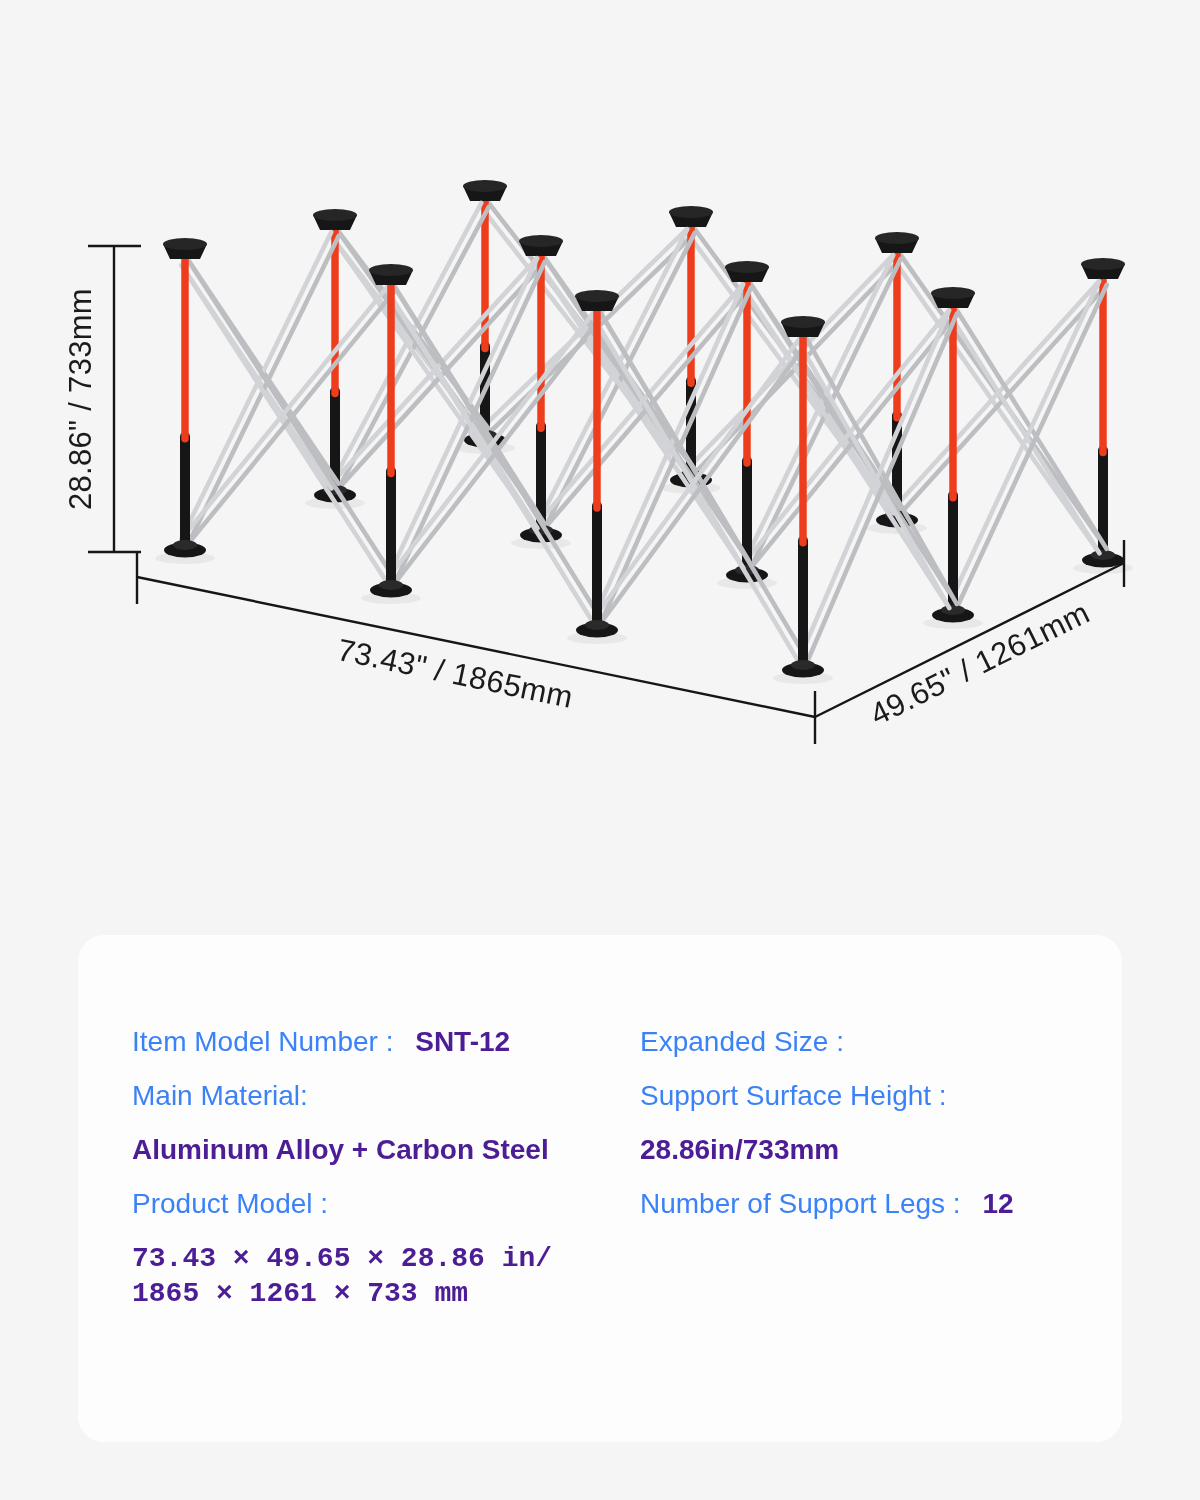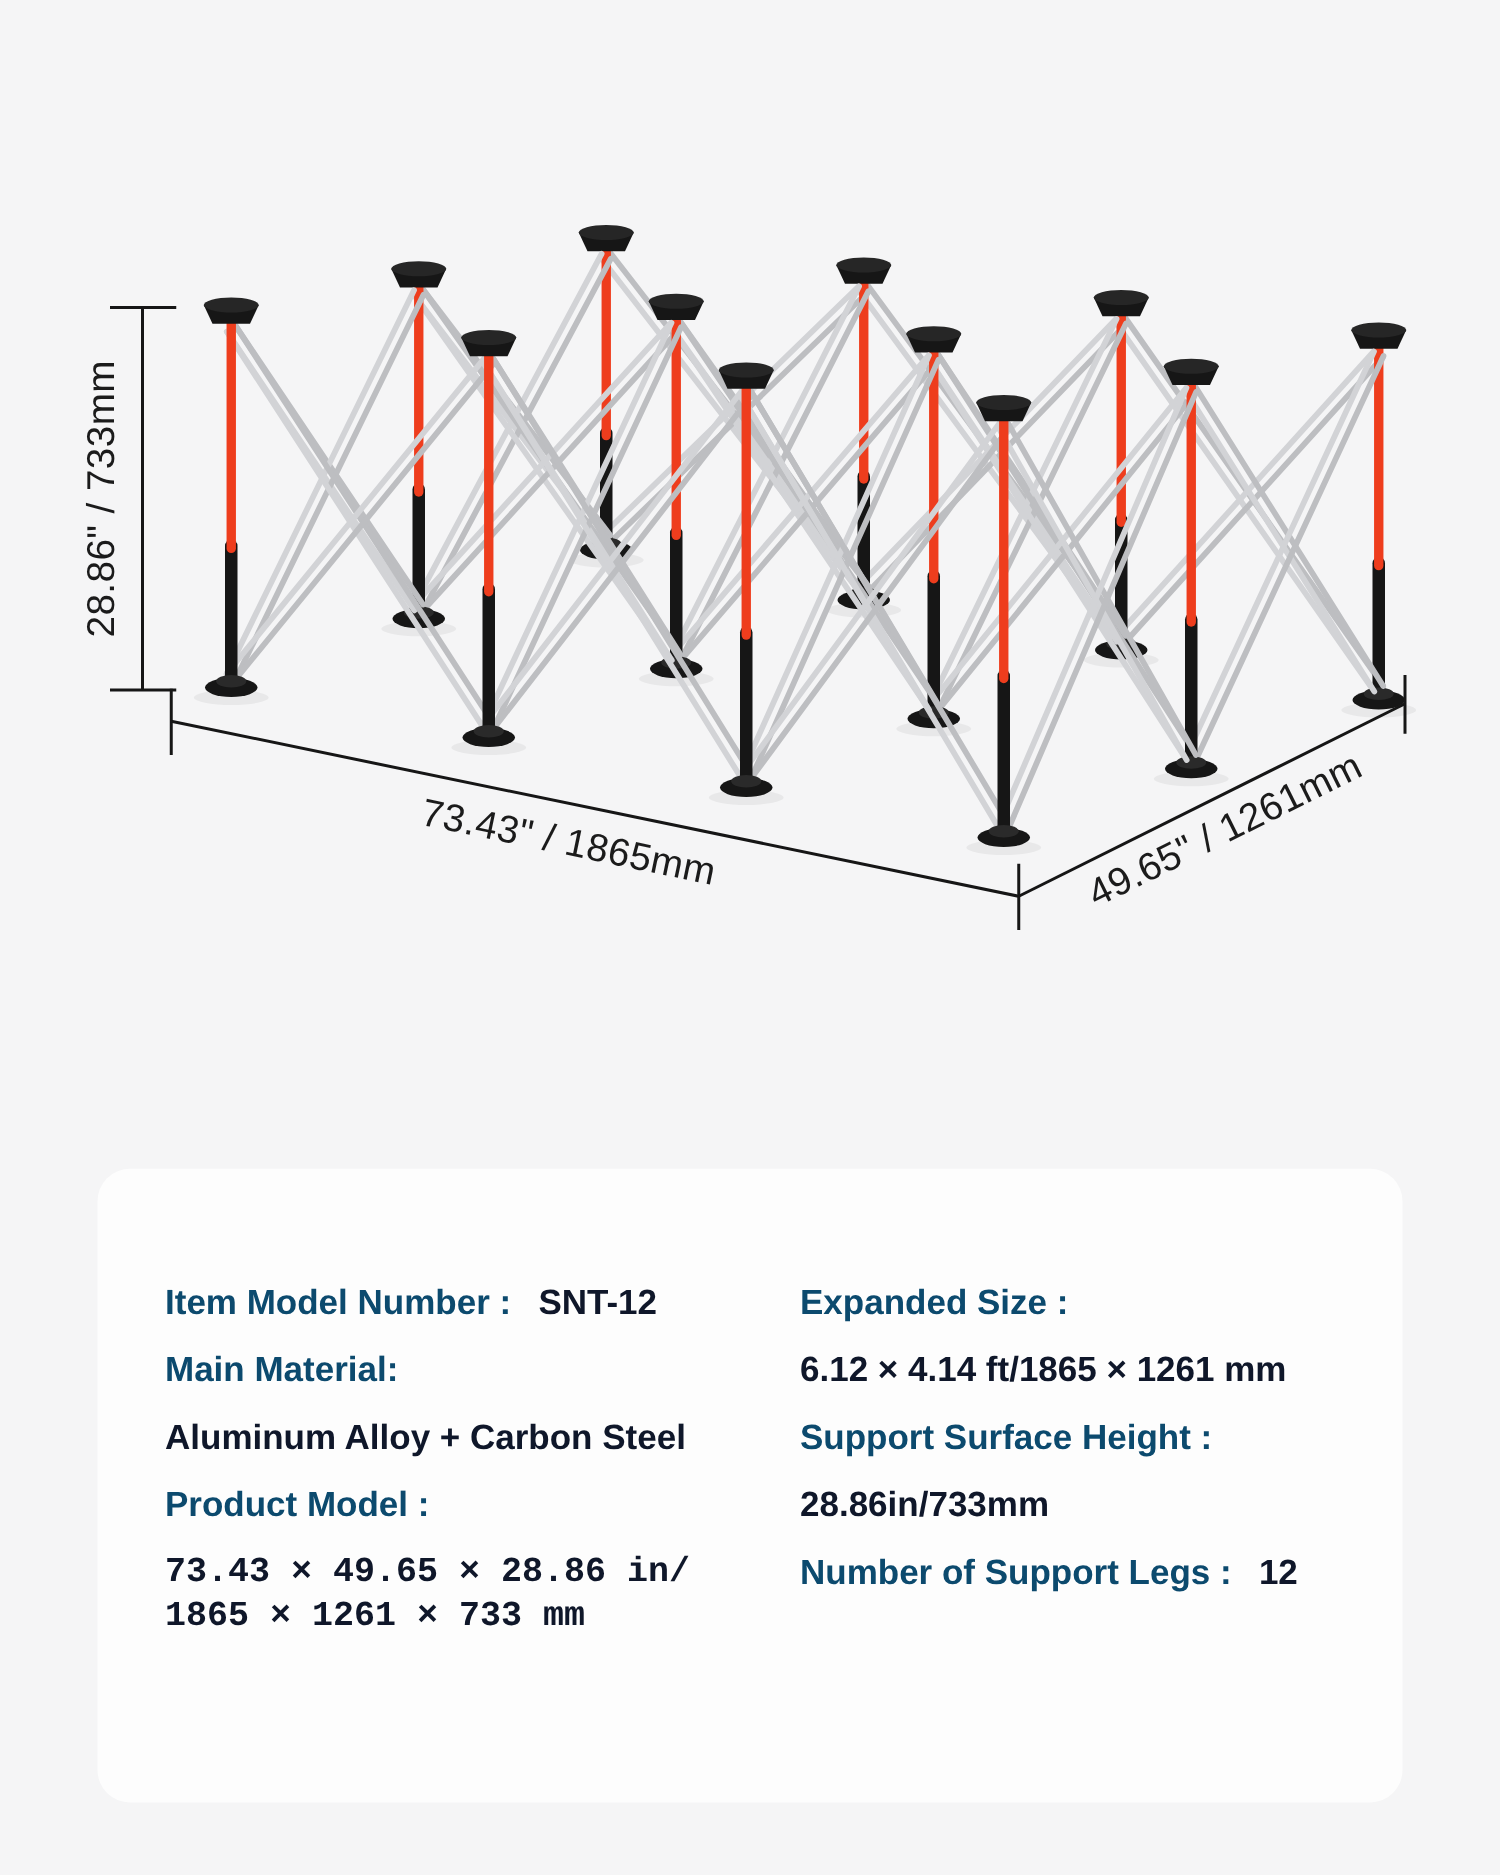--- a/index.html
+++ b/index.html
@@ -15,22 +15,22 @@
     font-family:"Liberation Sans", sans-serif;
   }
   .spec-card{
     position:absolute;left:78px;top:935px;width:1044px;height:507px;
     background:#fdfdfd;border-radius:26px;
   }
   .col{position:absolute;top:90px;}
   .col-left{left:54px;width:505px;}
   .col-right{left:562px;width:450px;}
   .line{font-size:28px;line-height:33px;margin-bottom:21px;}
-  .lbl{color:#0c4a6e;font-weight:bold;}
-  .val{color:#0f172a;font-weight:700;}
+  .lbl{color:#3b82f6;}
+  .val{color:#4c1d95;font-weight:700;}
   .inline .val{margin-left:14px;}
   .val.multiline{white-space:pre-line;line-height:35px;display:inline-block;font-family:Liberation Mono, monospace;}
 </style>
 </head>
 <body>
 
 <div class="diagram">
   <svg width="1200" height="900" viewBox="0 0 1200 900">
     <g id="stand-layer">
         <line x1="481.67935032630294" y1="207.57163095030674" x2="687.6793503263029" y2="473.57163095030677" stroke="#d2d3d6" stroke-width="4.6" stroke-linecap="round"></line>
@@ -228,23 +228,20 @@
     <div class="line">
       <span class="val multiline">73.43 × 49.65 × 28.86 in/
 1865 × 1261 × 733 mm</span>
     </div>
   </div>
   <div class="col col-right">
     <div class="line">
       <span class="lbl">Expanded Size :</span>
     </div>
     <div class="line">
-      <span class="val">6.12 × 4.14 ft/1865 × 1261 mm</span>
-    </div>
-    <div class="line">
       <span class="lbl">Support Surface Height :</span>
     </div>
     <div class="line">
       <span class="val">28.86in/733mm</span>
     </div>
     <div class="line inline">
       <span class="lbl">Number of Support Legs :</span>
       <span class="val">12</span>
     </div>
   </div>

